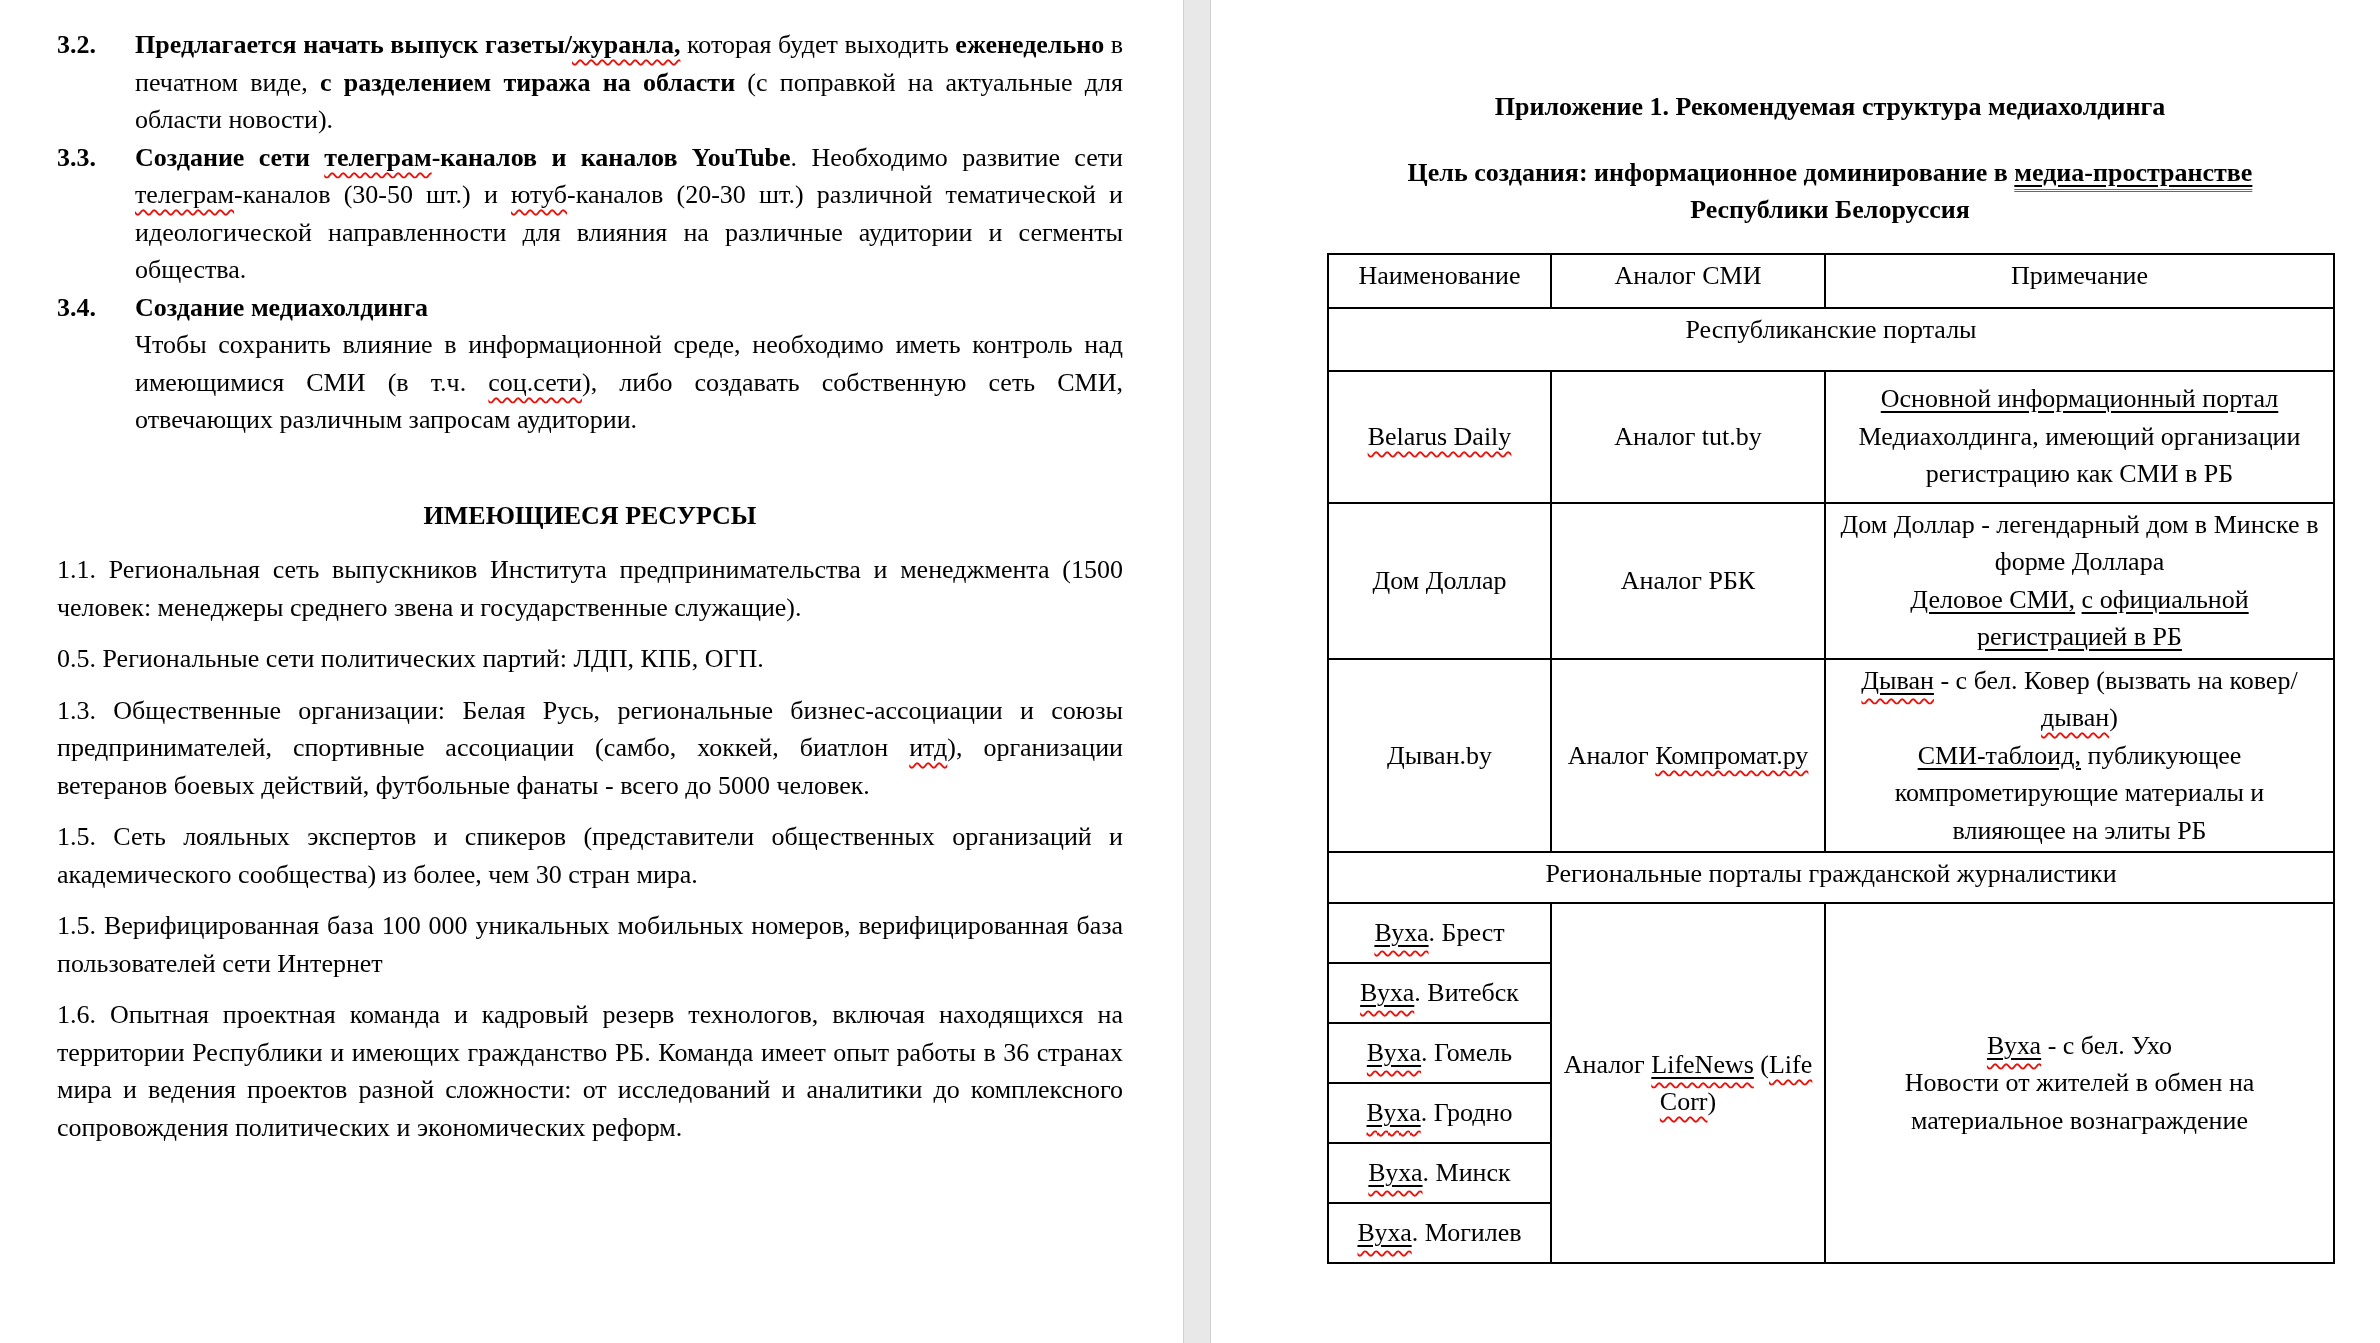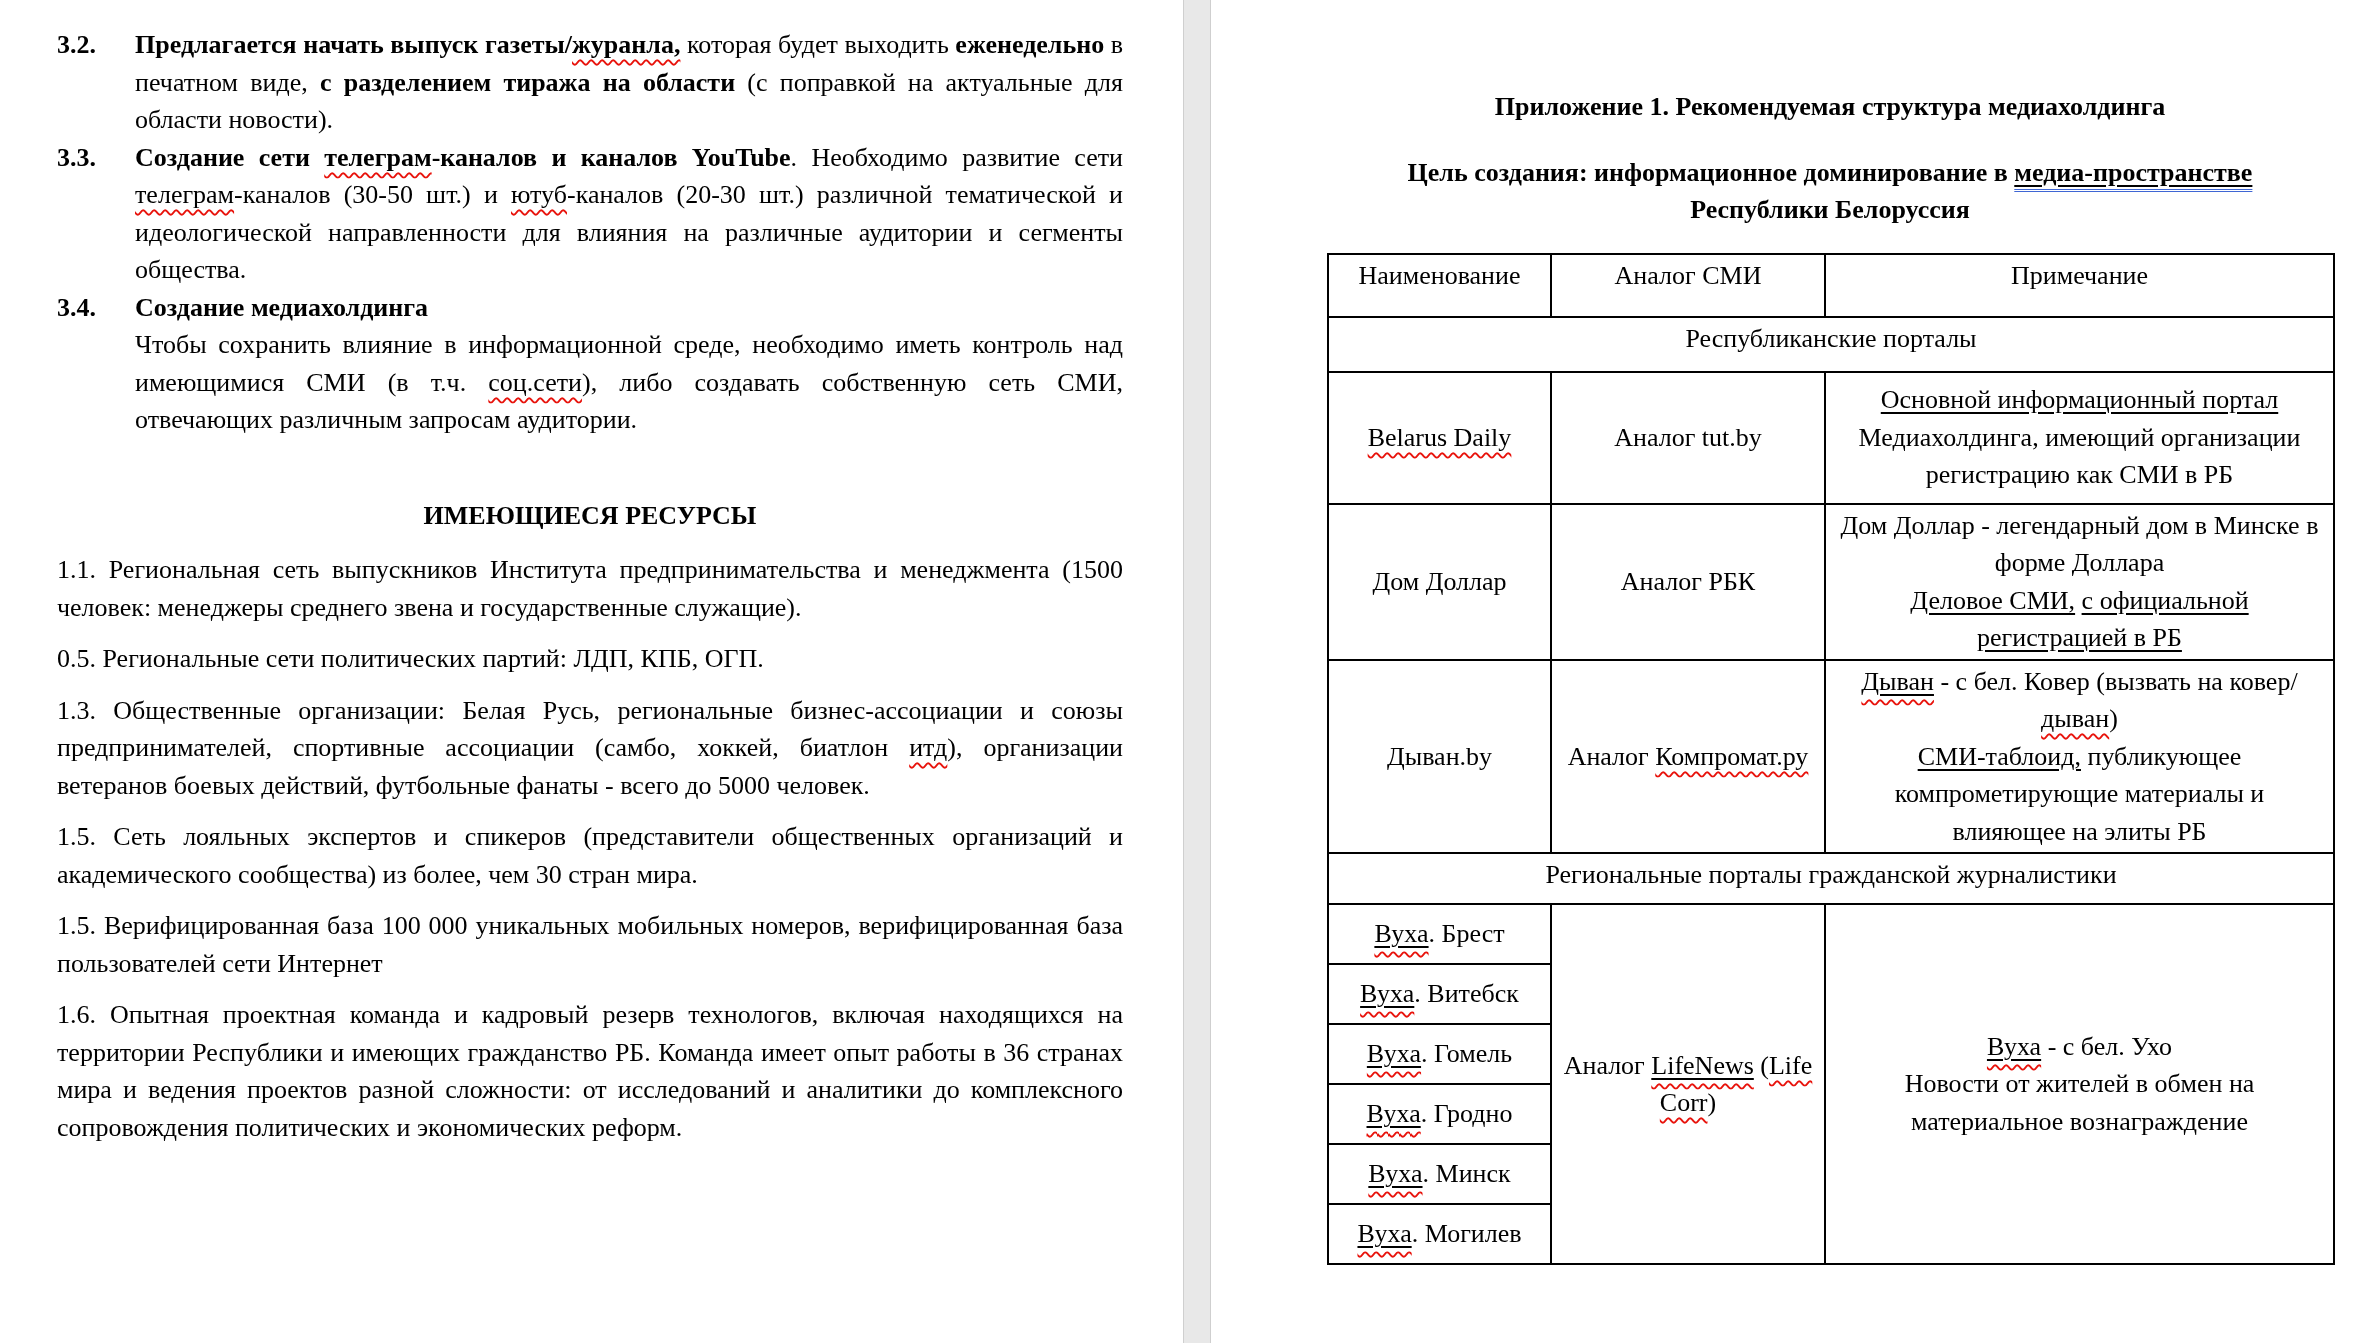--- a/index.html
+++ b/index.html
@@ -29,23 +29,23 @@
   .res-heading{font-weight:bold;text-align:center;margin:58px 0 17px 0;}
   .para{margin:0 0 14px 0;text-align:justify;}
 
   
   .rcontent{padding:88px 47px 0 116px;font-size:26px;line-height:37.5px;}
   .rtitle{font-weight:bold;text-align:center;margin:0;}
   .rgoal{font-weight:bold;text-align:center;margin:28px 0 0 0;}
   table.media{border-collapse:collapse;table-layout:fixed;width:1006px;margin-top:24px;}
   table.media td,table.media th{border:2px solid #000;padding:2px 10px;font-weight:normal;
     font-size:26px;line-height:37.5px;box-sizing:border-box;overflow:hidden;}
-  th.hd{vertical-align:top;text-align:center;height:63px;}
+  th.hd{vertical-align:top;text-align:center;height:54px;}
   td.sec{vertical-align:top;text-align:center;font-weight:bold;}
-  tr.r-sec1 td{height:55px;border-radius:13px;}
+  tr.r-sec1 td{height:63px;border-radius:13px;}
   tr.r1 td{height:132px;}
   tr.r2 td{height:147px;}
   tr.r3 td{height:183px;margin-top:44px;}
   tr.r-sec2 td{height:51px;}
   tr.rv td{height:60px;}
   td.c{vertical-align:middle;text-align:center;}
   .col-name{width:223px;}
   .col-analog{width:274px;}
   .col-note{width:509px;}
 </style>

